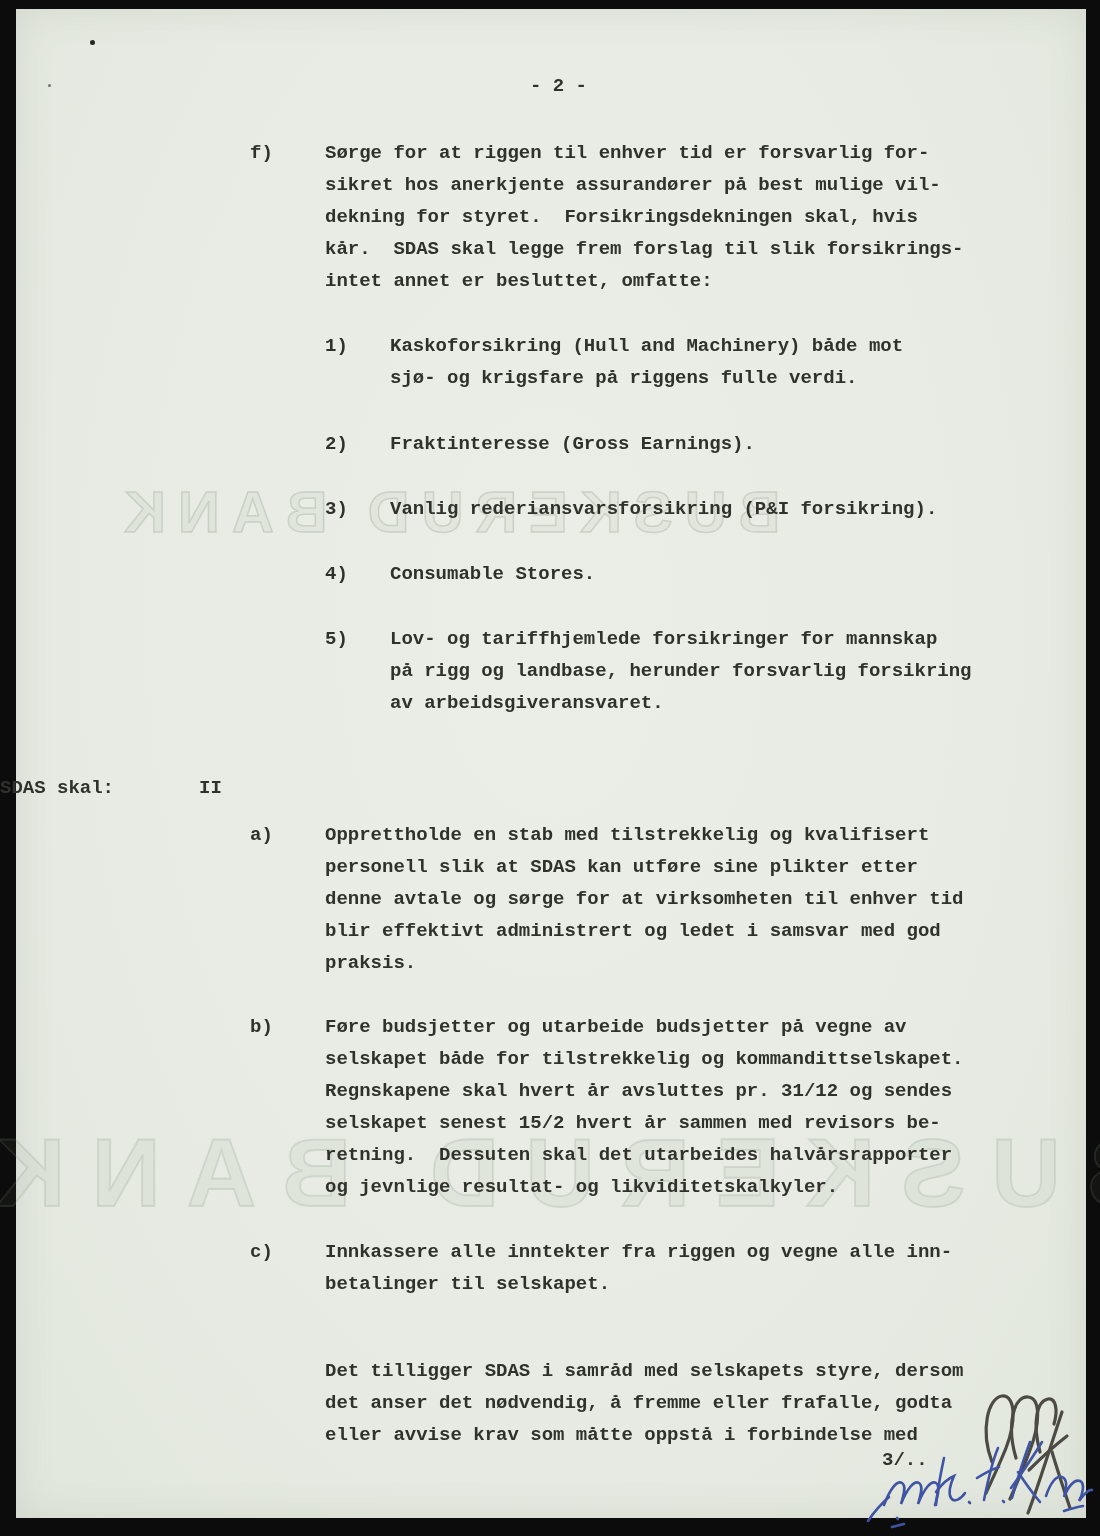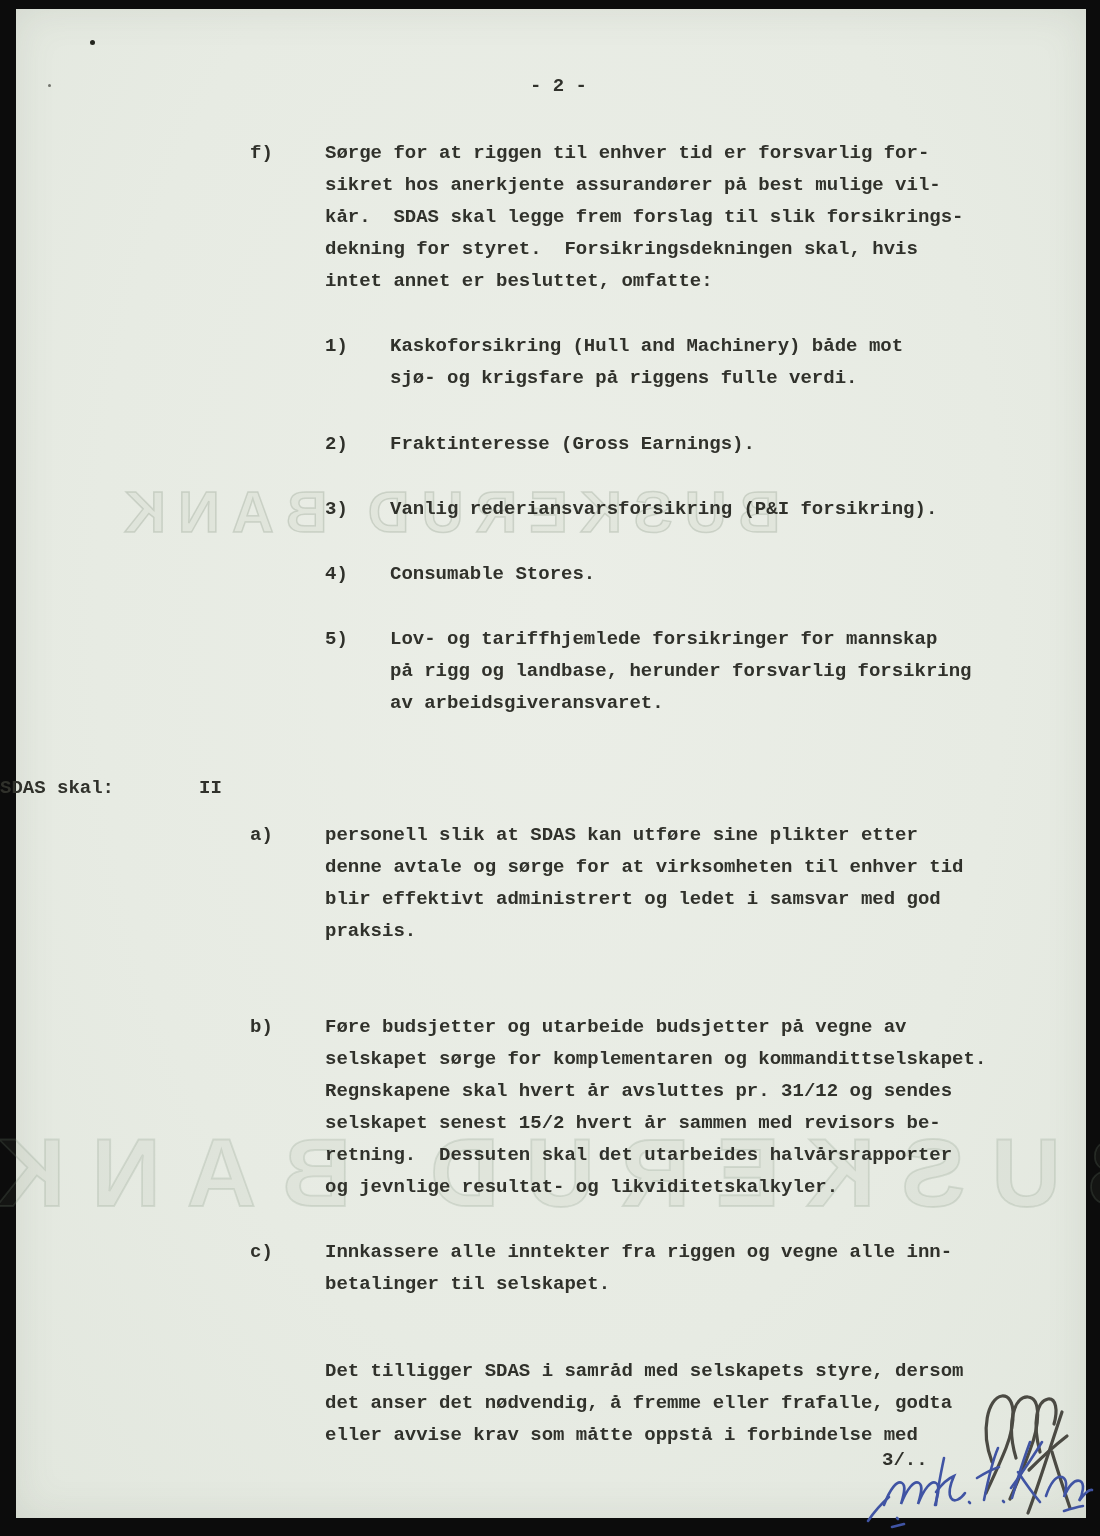--- a/index.html
+++ b/index.html
@@ -43,22 +43,22 @@
   <div class="speck speck2"></div>
 
   <div class="content">
     <div class="pageno">- 2 -</div>
 
     <div class="block ind1" style="top:137px">
       <span class="lbl">f)</span>
       <div class="lines">
         <div class="ln">Sørge for at riggen til enhver tid er forsvarlig for-</div>
         <div class="ln">sikret hos anerkjente assurandører på best mulige vil-</div>
+        <div class="ln">dekning for styret.  Forsikringsdekningen skal, hvis</div>
         <div class="ln">kår.  SDAS skal legge frem forslag til slik forsikrings-</div>
-        <div class="ln">dekning for styret.  Forsikringsdekningen skal, hvis</div>
         <div class="ln">intet annet er besluttet, omfatte:</div>
       </div>
     </div>
 
     <div class="block ind2" style="top:330px">
       <span class="lbl">1)</span>
       <div class="lines">
         <div class="ln">Kaskoforsikring (Hull and Machinery) både mot</div>
         <div class="ln">sjø- og krigsfare på riggens fulle verdi.</div>
       </div>
@@ -97,32 +97,33 @@
     <div class="block ind0" style="top:772px">
       <span class="lbl">II</span>
       <div class="lines">
         <div class="ln">SDAS skal:</div>
       </div>
     </div>
 
     <div class="block ind1" style="top:819px">
       <span class="lbl">a)</span>
       <div class="lines">
+        <div class="ln">Opprettholde en stab med tilstrekkelig og kvalifisert</div>
         <div class="ln">personell slik at SDAS kan utføre sine plikter etter</div>
         <div class="ln">denne avtale og sørge for at virksomheten til enhver tid</div>
         <div class="ln">blir effektivt administrert og ledet i samsvar med god</div>
         <div class="ln">praksis.</div>
       </div>
     </div>
 
     <div class="block ind1" style="top:1011px">
       <span class="lbl">b)</span>
       <div class="lines">
         <div class="ln">Føre budsjetter og utarbeide budsjetter på vegne av</div>
-        <div class="ln">selskapet sørge for komplementaren og kommandittselskapet.</div>
+        <div class="ln">selskapet både for tilstrekkelig og kommandittselskapet.</div>
         <div class="ln">Regnskapene skal hvert år avsluttes pr. 31/12 og sendes</div>
         <div class="ln">selskapet senest 15/2 hvert år sammen med revisors be-</div>
         <div class="ln">retning.  Dessuten skal det utarbeides halvårsrapporter</div>
         <div class="ln">og jevnlige resultat- og likviditetskalkyler.</div>
       </div>
     </div>
 
     <div class="block ind1" style="top:1236px">
       <span class="lbl">c)</span>
       <div class="lines">

